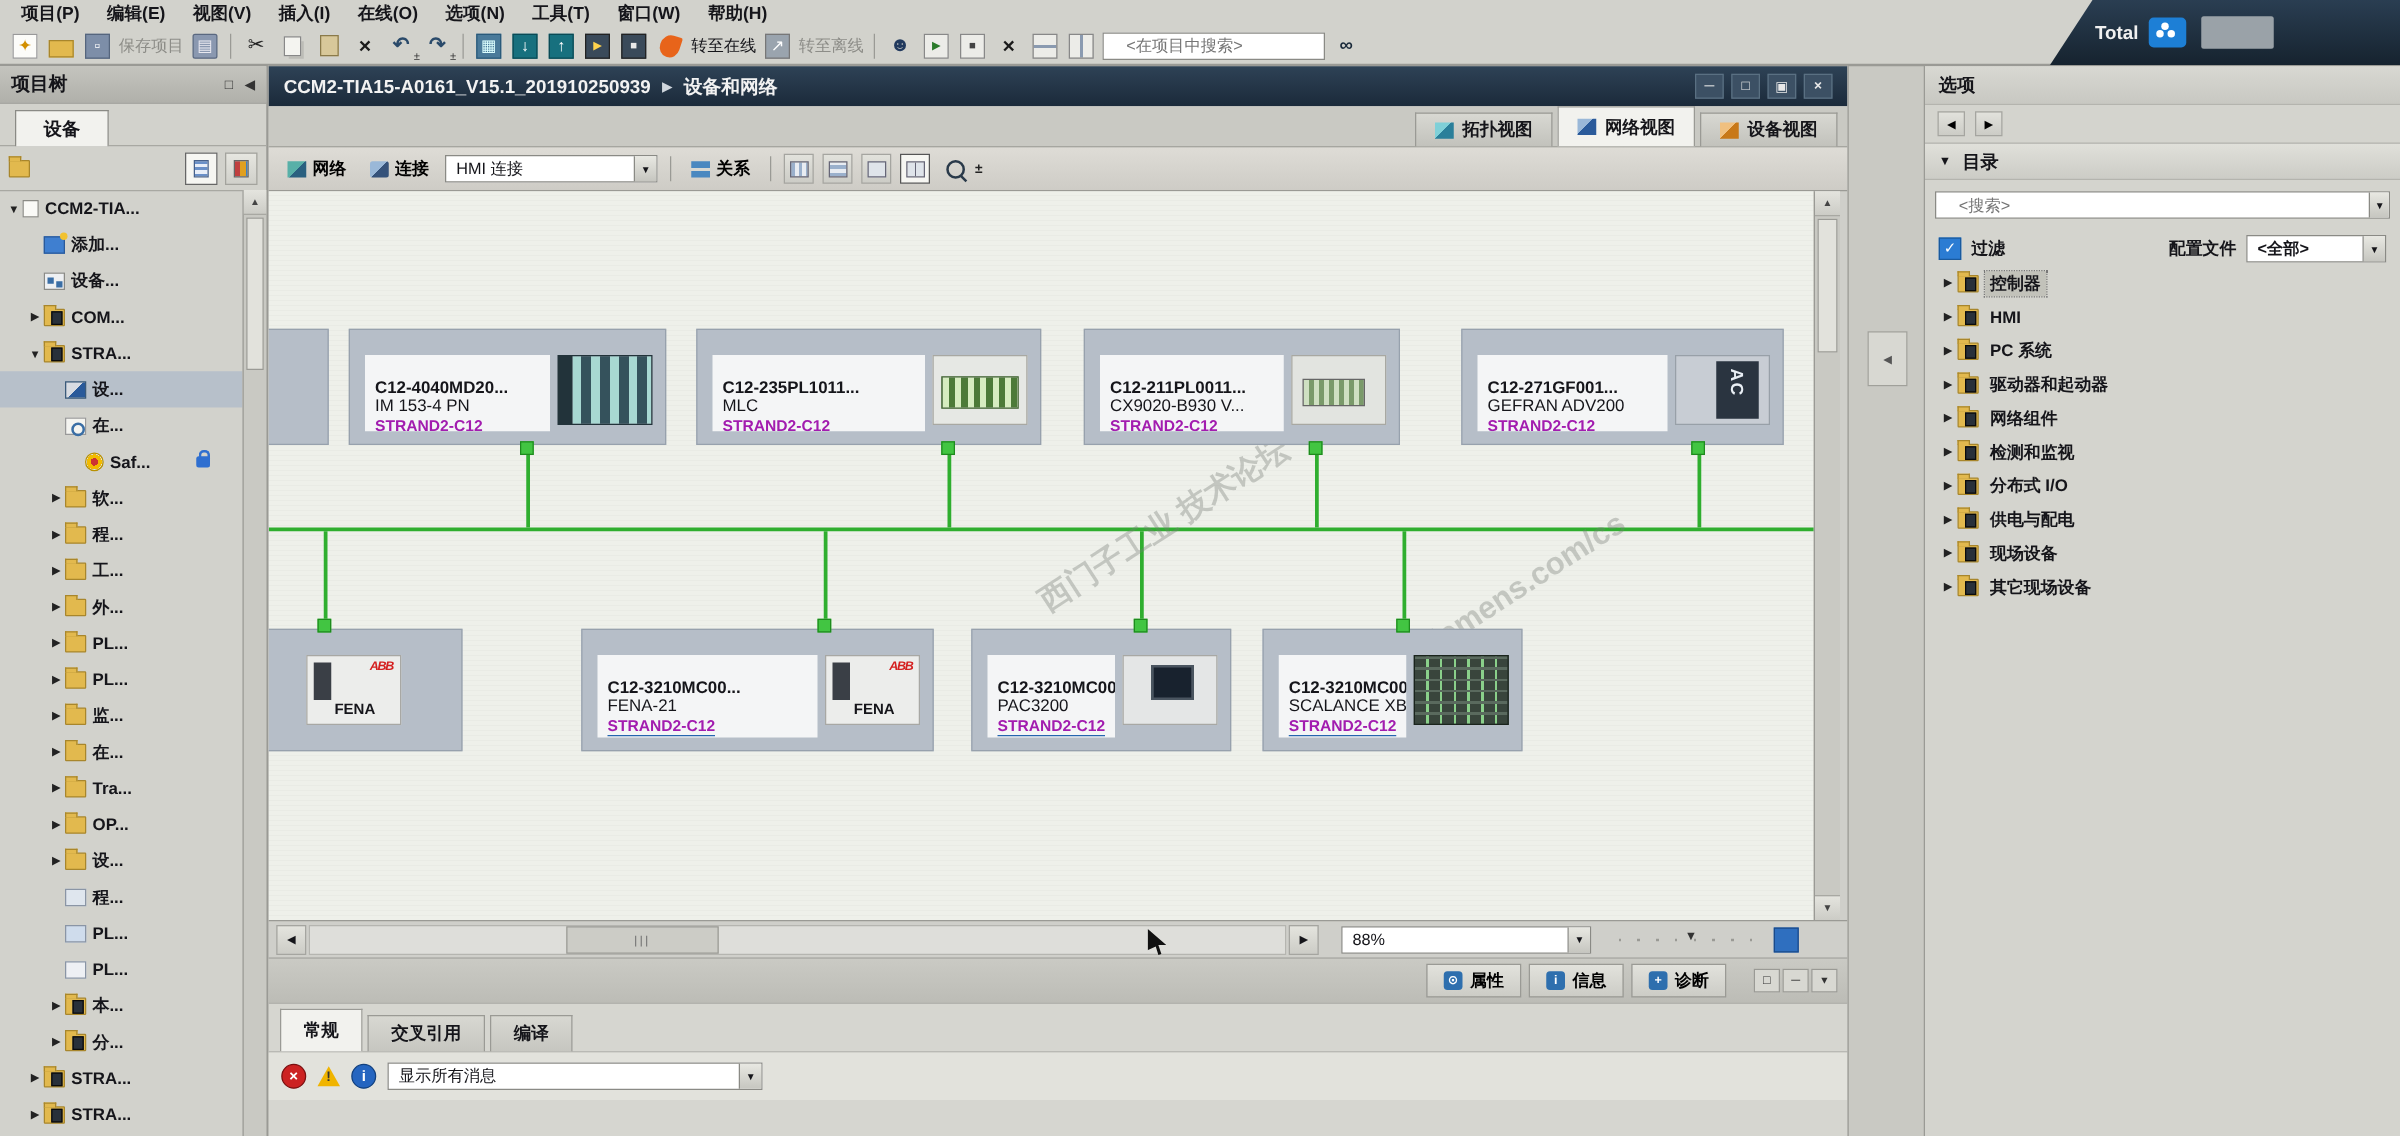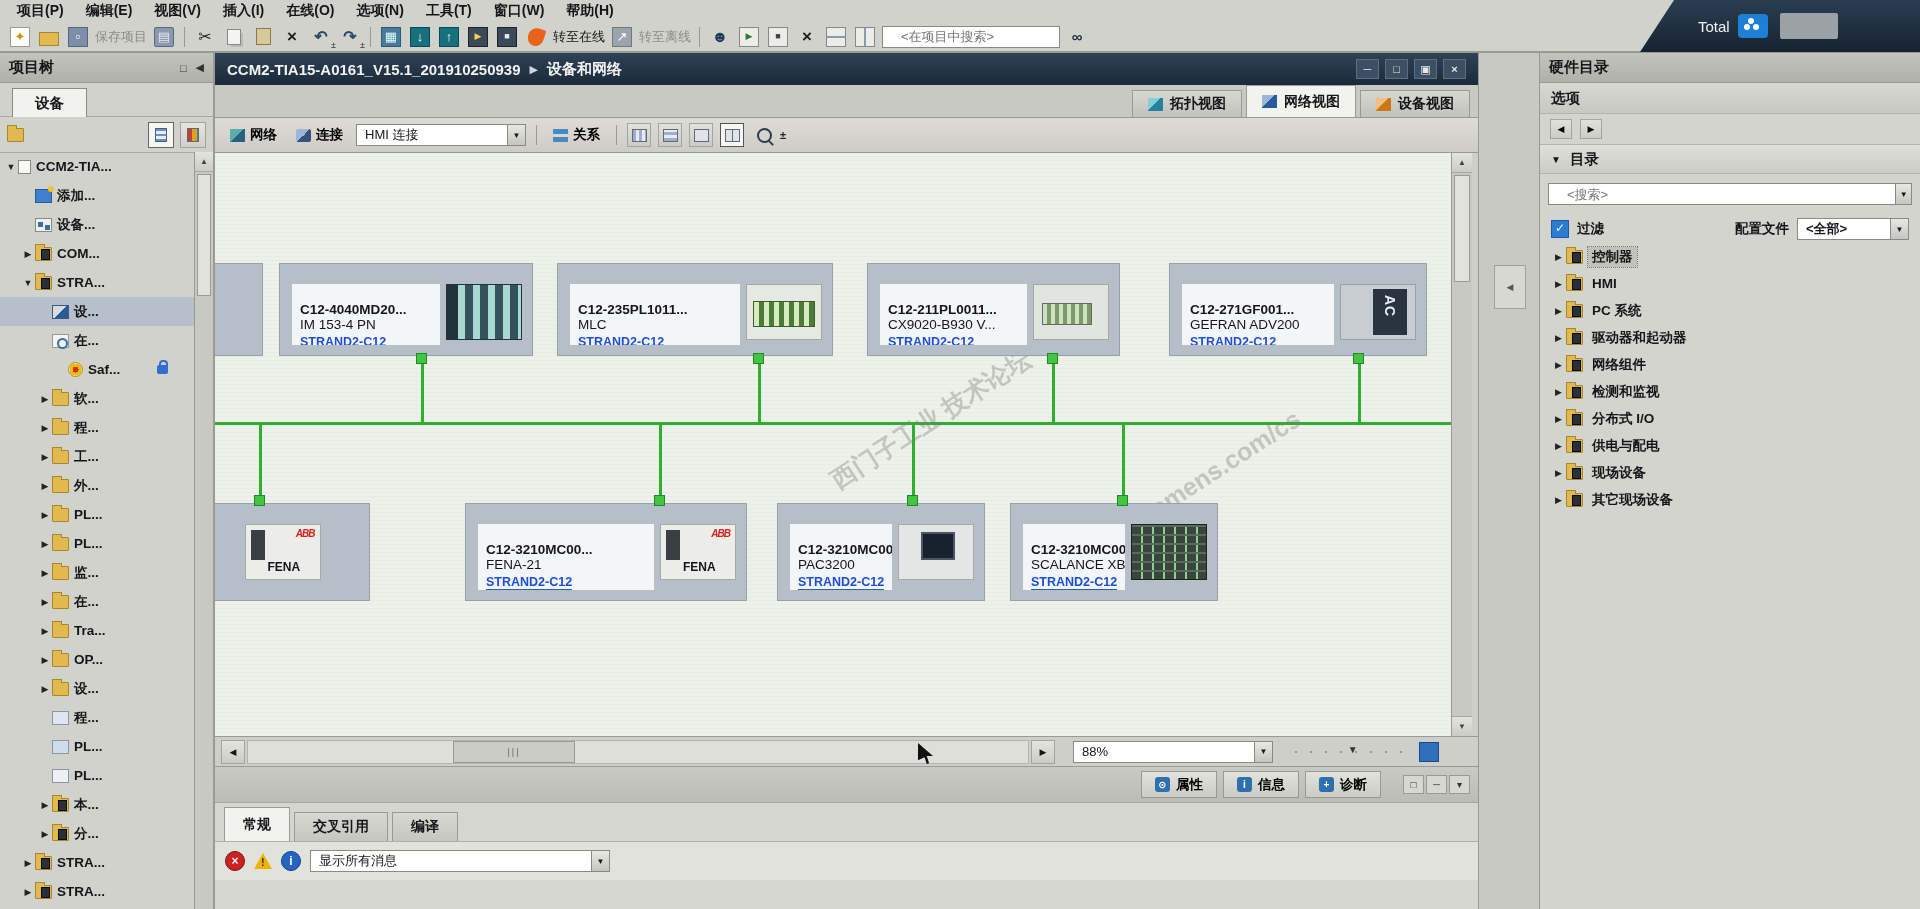--- a/index.html
+++ b/index.html
@@ -35,21 +35,21 @@
   .ic-winstop{background:#ecece8;border:1px solid #888;color:#444;font-size:9px;}
   .ic-split-h{border:1px solid #888;background:linear-gradient(180deg,#ecece8 0 44%,#8a9ab0 44% 56%,#ecece8 56%);}
   .ic-split-v{border:1px solid #888;background:linear-gradient(90deg,#ecece8 0 44%,#8a9ab0 44% 56%,#ecece8 56%);}
   .ic-binoculars{color:#1a2a3a;font-weight:bold;font-size:15px;}
   .combo{height:22px;display:inline-flex;align-items:center;background:#fff;border:1px solid #8a8a85;box-sizing:border-box;}
   .combo-val{padding:0 8px;font-size:13px;white-space:nowrap;}
   .combo-btn{width:17px;height:100%;background:linear-gradient(#e8e8e2,#c6c6c0);border-left:1px solid #8a8a85;font-size:8px;display:flex;align-items:center;justify-content:center;}
   .combo input{border:0;outline:none;font-size:13px;padding:0 18px;width:140px;background:transparent;font-family:inherit;}
   
   #wedge{position:absolute;right:0;top:0;width:280px;height:52px;background:linear-gradient(#2a3e52,#16232f);clip-path:polygon(34px 0,100% 0,100% 100%,0 100%);display:flex;align-items:center;z-index:6;color:#f0f0f0;}
-  .brand-text{font-size:15px;font-weight:normal;margin-left:58px;}
+  .brand-text{font-size:15px;font-weight:bold;margin-left:36px;}
   .brand-ic{width:30px;height:24px;background:#1d7fd6;border-radius:4px;margin-left:8px;position:relative;}
   .brand-ic::after{content:"";position:absolute;left:6px;top:10px;width:6px;height:6px;background:#fff;border-radius:50%;box-shadow:9px 0 0 #fff,4px -6px 0 #fff;}
   .brand-bar{width:58px;height:26px;background:#9aa2a8;margin-left:12px;border-radius:2px;}
   
   .panel-header{height:30px;background:linear-gradient(#c4c4be,#b0b0aa);display:flex;align-items:center;padding:0 9px;font-weight:bold;font-size:15px;border-bottom:1px solid #9a9a95;box-sizing:border-box;}
   .panel-header .sp{flex:1;}
   .ph-btn{font-size:11px;color:#333;margin-left:9px;}
   
   #left-panel{position:absolute;left:0;top:52px;width:215px;height:857px;background:#d2d2cc;border-top:1px solid #9a9a95;border-right:2px solid #9a9a95;box-sizing:border-box;}
   #tree-tab-row{height:33px;position:relative;border-bottom:1px solid #a8a8a2;}
@@ -117,21 +117,21 @@
   #canvas{position:absolute;left:0;top:100px;width:1236px;height:583px;overflow:hidden;background:repeating-linear-gradient(0deg,#eef0ea 0 3px,#e9ebe5 3px 4px);}
   .wm{position:absolute;font-size:25px;font-weight:bold;color:rgba(120,126,120,0.36);transform:rotate(-33deg);white-space:nowrap;z-index:2;}
   .busline{position:absolute;height:3px;background:#2fae2f;z-index:1;}
   .vline{position:absolute;width:3px;background:#2fae2f;z-index:1;}
   .port{position:absolute;width:11px;height:11px;background:#42c542;border:1px solid #1e8a1e;z-index:4;box-sizing:border-box;}
   .dev{position:absolute;background:#b6bec8;border:1px solid #97a1ad;box-sizing:border-box;display:flex;z-index:3;}
   .dev.nolabel{justify-content:center;}
   .dev-label{margin:20px 6px 10px 12px;background:#f4f5f6;padding:2px 8px;flex:1;min-width:0;overflow:hidden;}
   .dev-name{display:block;font-size:13.5px;font-weight:bold;white-space:nowrap;margin-top:16px;}
   .dev-type{display:block;font-size:13.5px;white-space:nowrap;}
-  .dev-link{display:inline-block;font-size:12.5px;font-weight:bold;color:#1d4ed8;border-bottom:1px solid #2565ae;margin-top:2px;white-space:nowrap;}
+  .dev-link{display:inline-block;font-size:12.5px;font-weight:bold;color:#a21caf;border-bottom:1px solid #2565ae;margin-top:2px;white-space:nowrap;}
   .dev-img{width:76px;height:56px;margin:20px 10px 0 0;flex:none;position:relative;box-sizing:border-box;}
   .dev.nolabel .dev-img{margin:20px 0 0 0;}
   .img-im153{background:repeating-linear-gradient(90deg,#a8d8d2 0 7px,#35525c 7px 15px);border:1px solid #22333a;border-left:12px solid #22333a;}
   .img-mlc{background:#e6e8e4;border:1px solid #a8a8a2;}
   .img-mlc::after{content:"";position:absolute;left:6px;right:6px;top:16px;height:24px;background:repeating-linear-gradient(90deg,#d6ecc0 0 5px,#4c7a38 5px 10px);border:1px solid #3a5e2a;}
   .img-cx9020{background:#e2e4e0;border:1px solid #a8a8a2;}
   .img-cx9020::after{content:"";position:absolute;left:8px;right:16px;top:18px;height:20px;background:repeating-linear-gradient(90deg,#cfe0c2 0 4px,#7a9a6a 4px 8px);border:1px solid #666;}
   .img-gefran{background:#c8cdd4;border:1px solid #98a0a8;}
   .img-gefran::after{content:"";position:absolute;right:8px;top:4px;width:34px;height:46px;background:#2a3440;}
   .gef-ac{position:absolute;right:14px;top:13px;color:#e9eff5;font-size:14px;font-weight:bold;transform:rotate(90deg);letter-spacing:1px;z-index:1;}
@@ -645,23 +645,20 @@
         </div>
       </div>
     </div>
   </div>
 
   <div id="splitter">
     <div class="grip">◀</div>
   </div>
 
   <div id="catalog">
-    <div class="panel-header">
-      <span>硬件目录</span>
-    </div>
     <div class="cat-options">选项</div>
     <div class="cat-pager">
       <button class="small-btn">◀</button>
       <button class="small-btn">▶</button>
     </div>
     <div class="cat-section">
       <span class="chev">▼</span>
       <span>目录</span>
     </div>
     <div class="cat-search">

